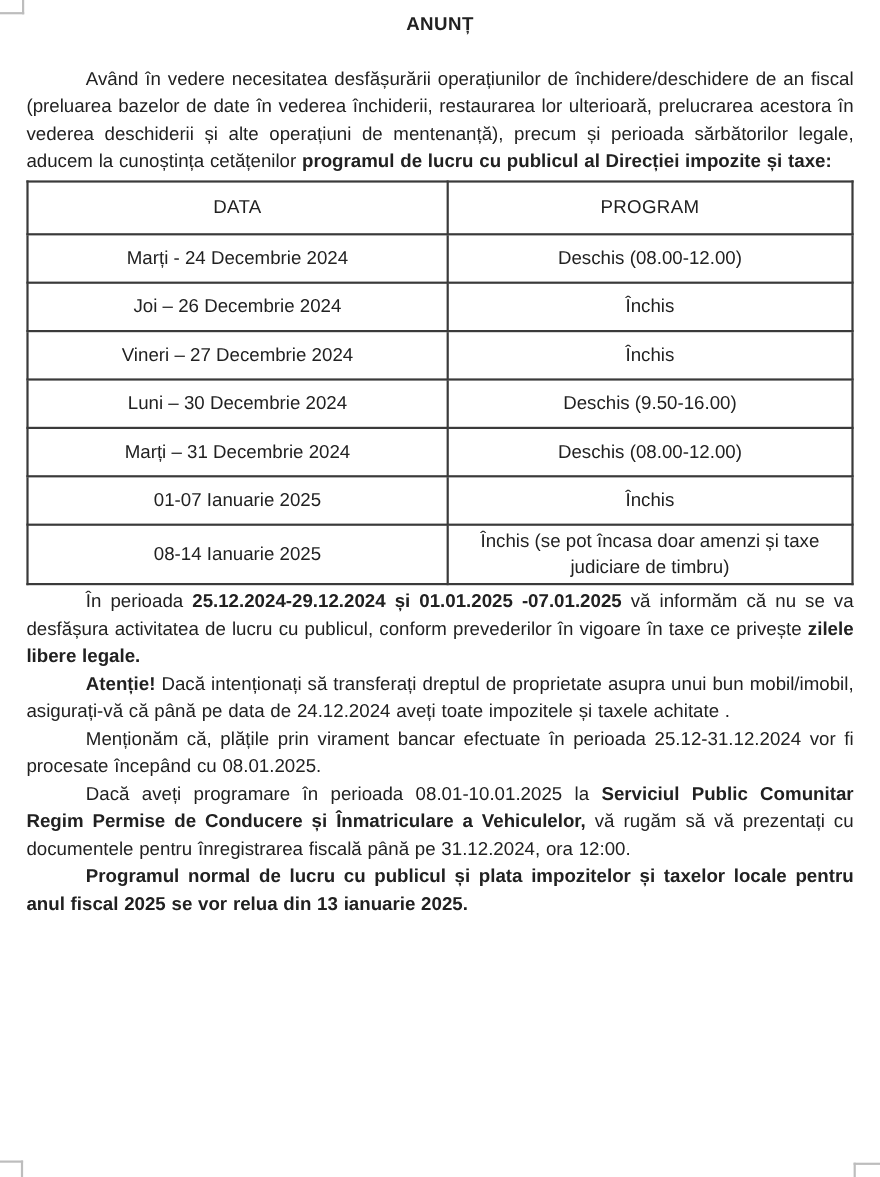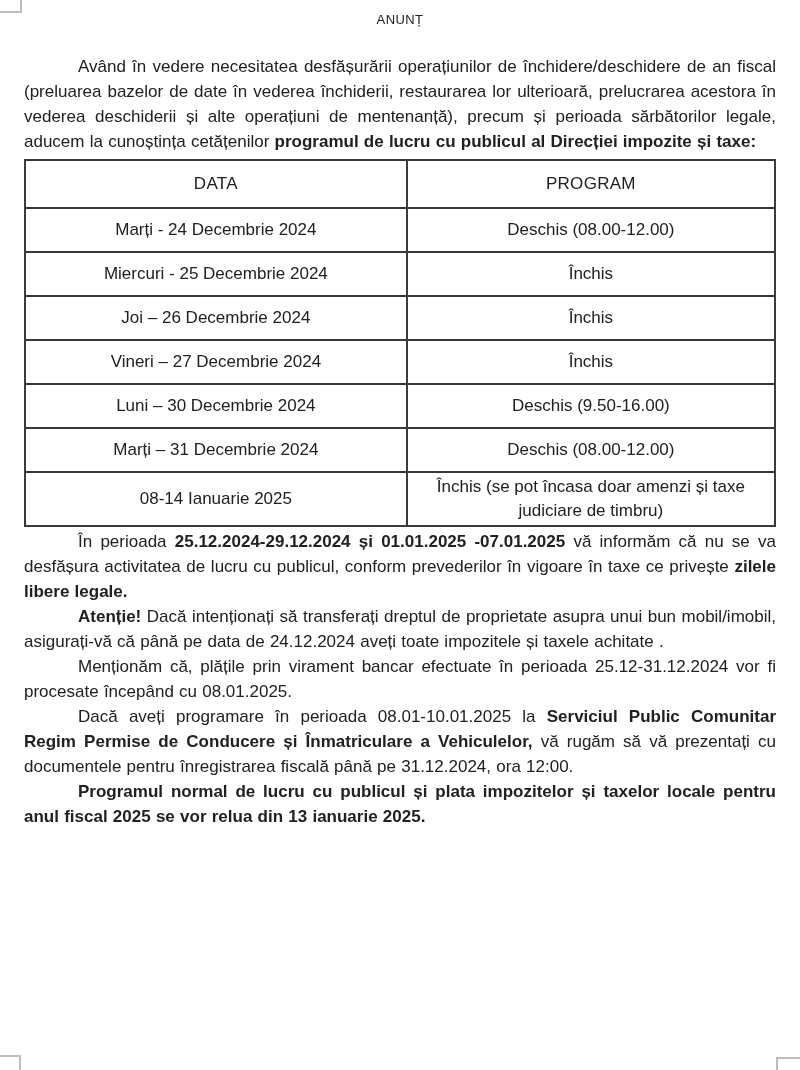--- a/index.html
+++ b/index.html
@@ -12,22 +12,22 @@
     background: #ffffff;
     font-family: "Liberation Sans", sans-serif;
     color: #212121;
     position: relative;
     overflow: hidden;
   }
   .page {
     padding: 12px 24px 0 24px;
   }
   .title {
-    font-size: 13px;
-    font-weight: 400;
+    font-size: 17px;
+    font-weight: 700;
     text-align: center;
     letter-spacing: 0.4px;
     margin: 0 0 27px 0;
   }
   .para {
     font-size: 17px;
     line-height: 25px;
     text-align: justify;
     text-indent: 54px;
     margin: 0;
@@ -104,38 +104,38 @@
         <th>DATA</th>
         <th>PROGRAM</th>
       </tr>
     </thead>
     <tbody id="schedule-body">
         <tr>
           <td>Marți - 24 Decembrie 2024</td>
           <td>Deschis (08.00-12.00)</td>
         </tr>
         <tr>
-          <td>Miercuri - 25 Decembrie 2024</td>
-          <td>Închis</td>
-        </tr>
-        <tr>
           <td>Joi – 26 Decembrie 2024</td>
           <td>Închis</td>
         </tr>
         <tr>
           <td>Vineri – 27 Decembrie 2024</td>
           <td>Închis</td>
         </tr>
         <tr>
           <td>Luni – 30 Decembrie 2024</td>
           <td>Deschis (9.50-16.00)</td>
         </tr>
         <tr>
           <td>Marți – 31 Decembrie 2024</td>
           <td>Deschis (08.00-12.00)</td>
+        </tr>
+        <tr>
+          <td>01-07 Ianuarie 2025</td>
+          <td>Închis</td>
         </tr>
         <tr>
           <td>08-14 Ianuarie 2025</td>
           <td>Închis (se pot încasa doar amenzi și taxe judiciare de timbru)</td>
         </tr>
       </tbody>
   </table>
 
   <div id="closing-paragraphs">
       <p class="para"><span>În perioada </span><b>25.12.2024-29.12.2024 și 01.01.2025 -07.01.2025</b><span> vă informăm că nu se va desfășura activitatea de lucru cu publicul, conform prevederilor în vigoare în taxe ce privește </span><b>zilele libere legale.</b></p>

